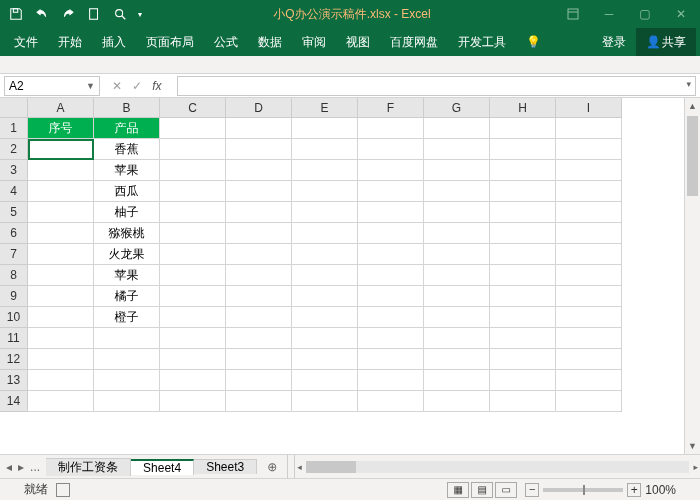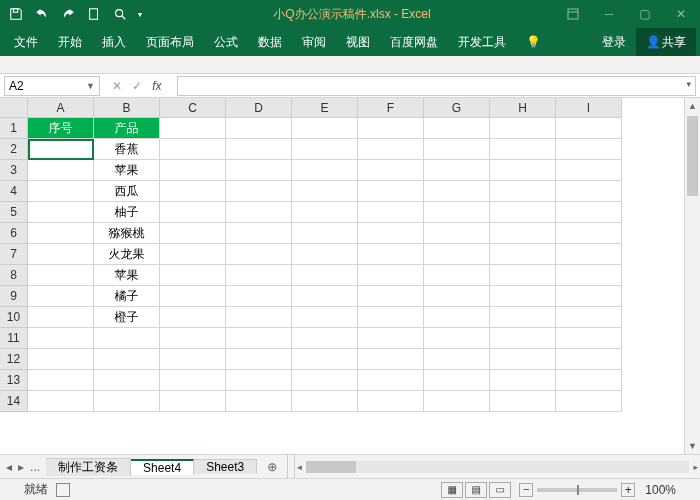--- a/index.html
+++ b/index.html
@@ -374,15 +374,15 @@
     <div class="vb">▦</div>
     <div class="vb">▤</div>
     <div class="vb">▭</div>
   </div>
   <div class="zoom">
     <div class="zbtn">－</div>
     <div class="slider">
         <div class="m"></div>
       </div>
     <div class="zbtn">+</div>
-    <span style="margin-left:6px">100%</span>
+    <span style="">100%</span>
   </div>
 </div>
 
 </body></html>

